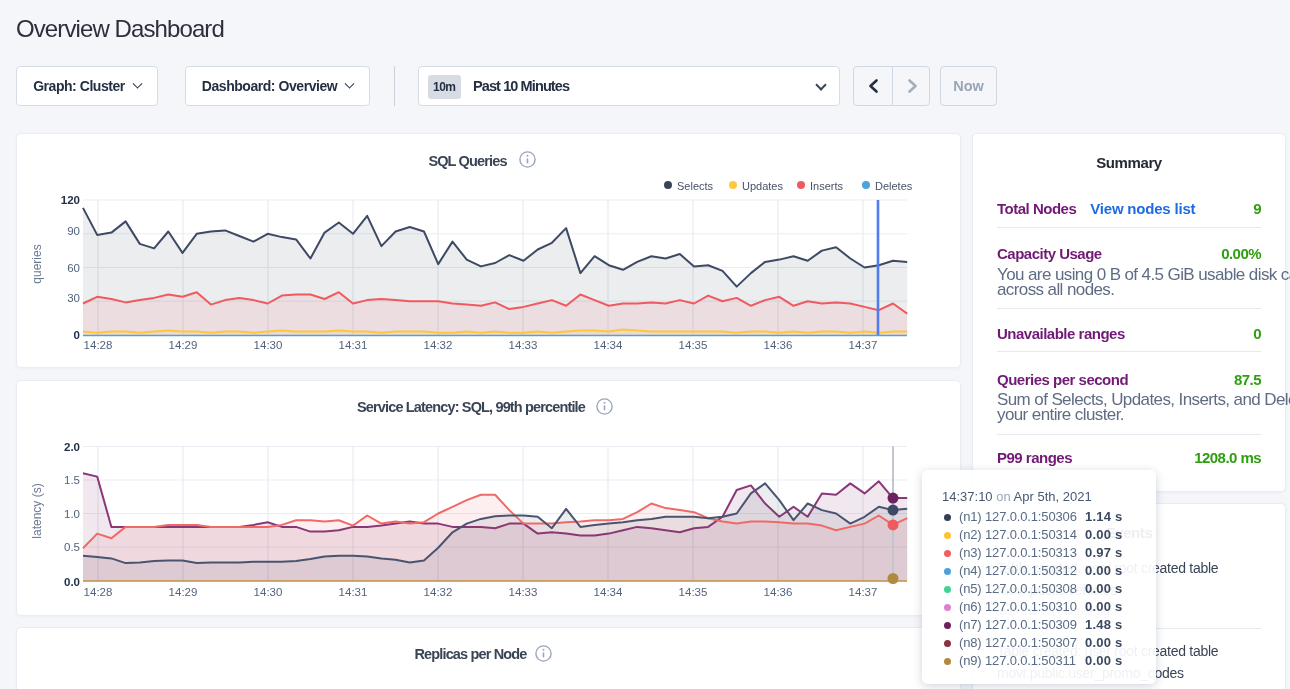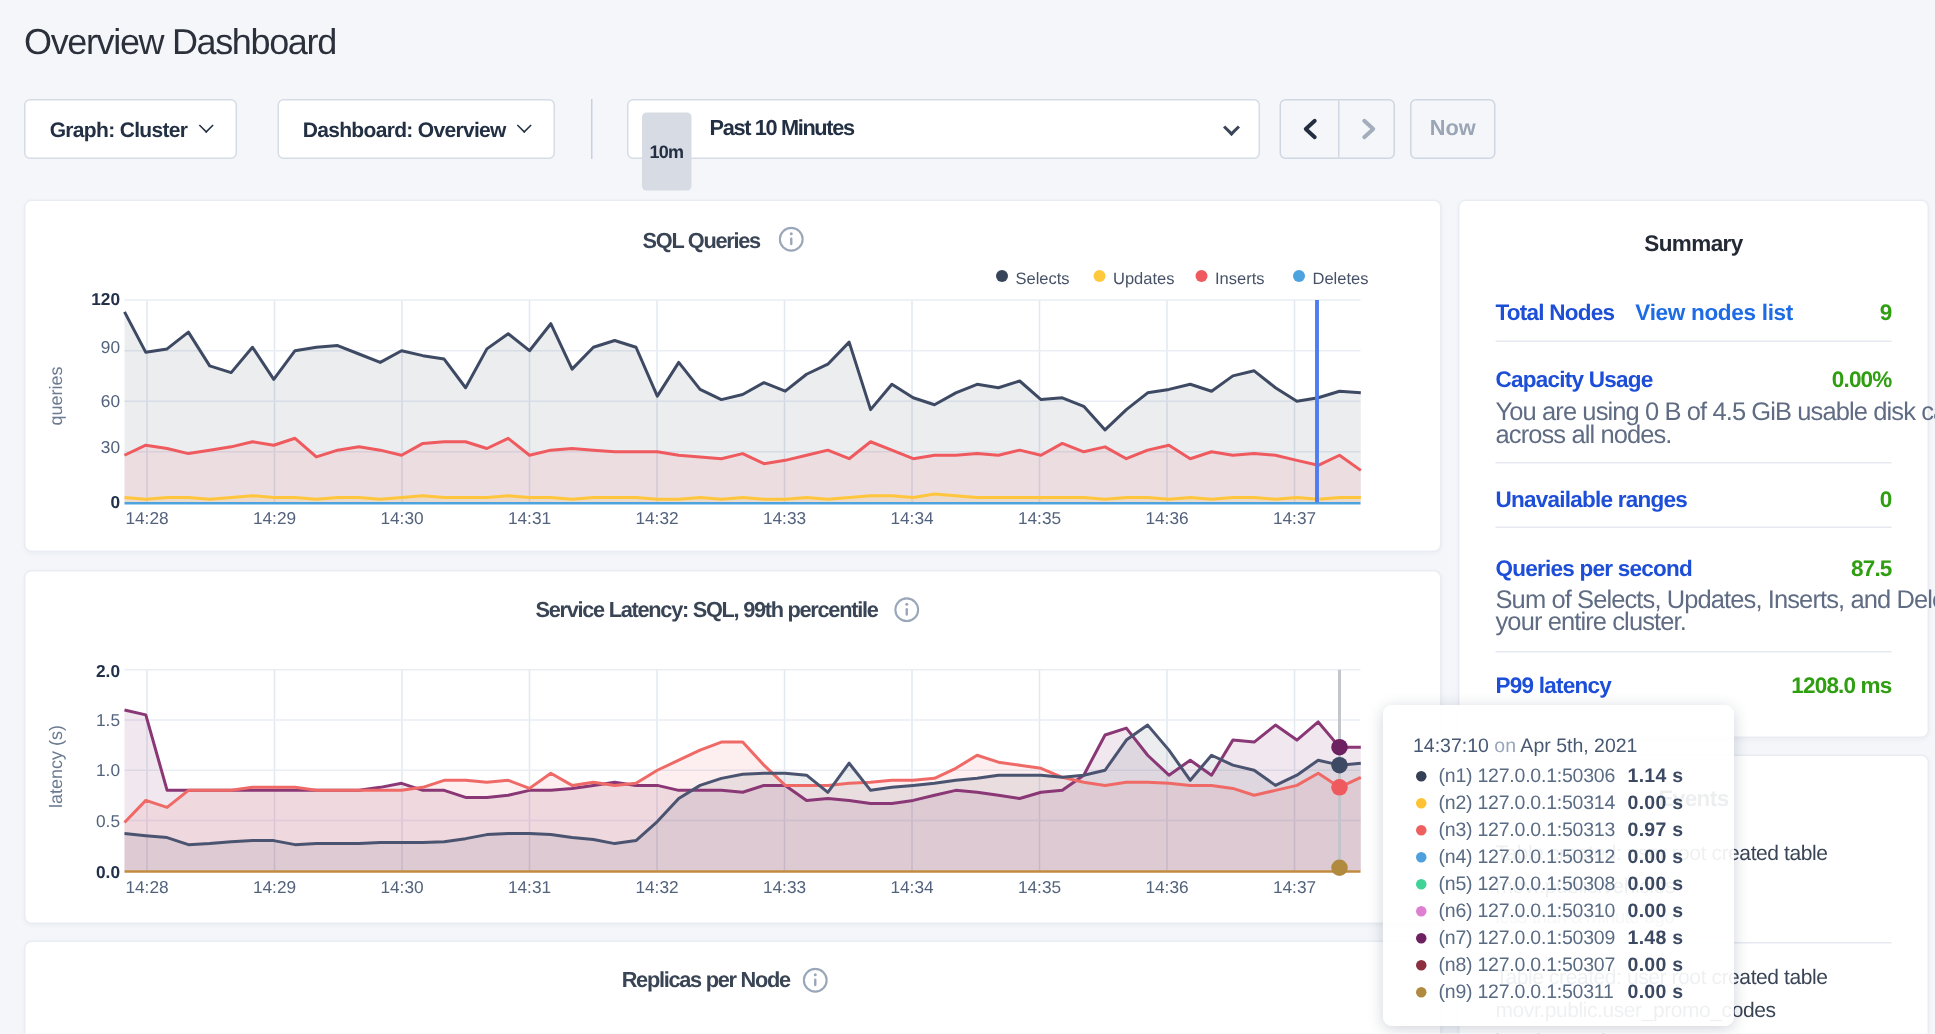--- a/index.html
+++ b/index.html
@@ -3,36 +3,36 @@
 <style>
 * { margin:0; padding:0; box-sizing:border-box; }
 html,body { width:1290px; height:689px; background:#f4f6fa; font-family:"Liberation Sans",sans-serif; overflow:hidden; position:relative; }
 .abs { position:absolute; }
 .panel { position:absolute; background:#fff; border:1px solid #e9edf3; border-radius:5px; box-shadow:0 1px 3px rgba(24,42,66,0.04); }
 h1 { position:absolute; left:16px; top:15px; font-size:24px; font-weight:400; color:#2b303b; letter-spacing:-0.9px; }
 .btn { position:absolute; background:#fff; border:1px solid #d6dce6; border-radius:4px; height:40px; top:66px; font-size:14px; font-weight:700; color:#233043; letter-spacing:-0.45px; display:flex; align-items:center; justify-content:center; }
 .chev { display:inline-block; margin-left:9px; width:7px; height:7px; border-right:1.8px solid #233043; border-bottom:1.8px solid #233043; transform:rotate(45deg) translate(-2px,-2px); }
 .vdivider { position:absolute; left:394px; top:66px; width:1px; height:40px; background:#c9d1de; }
 .timesel { position:absolute; left:418px; top:66px; width:422px; height:40px; background:#fff; border:1px solid #d6dce6; border-radius:4px; }
-.badge { position:absolute; left:9px; top:8px; background:#d7dbe4; color:#233043; font-size:12px; font-weight:700; letter-spacing:-0.5px; padding:19px 5px; border-radius:3px; }
+.badge { position:absolute; left:9px; top:8px; background:#d7dbe4; color:#233043; font-size:12px; font-weight:700; letter-spacing:-0.5px; padding:5px 5px; border-radius:3px; }
 .tstext { position:absolute; left:54px; top:11px; font-size:14.5px; font-weight:700; letter-spacing:-0.9px; color:#233043; }
 .tschev { position:absolute; right:14px; top:14px; width:8px; height:8px; border-right:2px solid #3a4657; border-bottom:2px solid #3a4657; transform:rotate(45deg); }
 .arrows { position:absolute; left:853px; top:66px; width:77px; height:40px; border:1px solid #cfd7e2; border-radius:4px; }
 .arrmid { position:absolute; left:38px; top:0; width:1px; height:38px; background:#cfd7e2; }
 .now { position:absolute; left:940px; top:66px; width:57px; height:40px; border:1px solid #cfd7e2; border-radius:4px; color:#9aa5b5; font-weight:700; font-size:14.5px; text-align:center; line-height:38px; }
 .ctitle { position:absolute; width:100%; text-align:center; font-size:14.5px; font-weight:700; letter-spacing:-0.85px; color:#394455; }
 .info { position:absolute; }
 .axlbl { font-size:11.5px; fill:#52627c; }
 .axlbl.b { font-weight:700; fill:#22304a; font-size:11.5px; }
 .axname { font-size:12px; fill:#6b7a91; }
 .legitem { position:absolute; top:46px; font-size:11px; color:#475266; }
 .legdot { display:inline-block; width:8px; height:8px; border-radius:4px; margin-right:5px; position:relative; top:-1px; }
 .sumtitle { position:absolute; width:100%; text-align:center; top:20px; font-size:15px; font-weight:700; letter-spacing:-0.4px; color:#242a35; }
 .srow { position:absolute; left:24px; right:24px; }
-.slabel { font-size:15px; font-weight:700; letter-spacing:-0.5px; color:#1d4ed8; }
+.slabel { font-size:15px; font-weight:700; letter-spacing:-0.5px; color:#701a75; }
 .svalue { position:absolute; right:0; top:0; font-size:15px; font-weight:700; letter-spacing:-0.55px; color:#2f9e11; }
 .slink { font-size:15px; font-weight:700; letter-spacing:-0.2px; color:#1e6be6; margin-left:14px; }
 .sdesc { position:absolute; left:24px; right:24px; font-size:17px; letter-spacing:-0.6px; color:#5f6c83; line-height:15px; white-space:nowrap; }
 .sdivider { position:absolute; left:24px; right:24px; height:1px; background:#e6eaf0; }
 .etext { position:absolute; left:24px; font-size:14px; letter-spacing:-0.28px; color:#394455; white-space:nowrap; }
 .etime { position:absolute; left:24px; font-size:12.5px; letter-spacing:-0.3px; color:#8a94a6; }
 .tooltip { position:absolute; left:922px; top:470px; width:234px; height:214px; background:rgba(255,255,255,0.92); border-radius:6px; box-shadow:0 2px 10px rgba(40,55,80,0.22); z-index:50; }
 .tthead { position:absolute; left:20px; top:19px; font-size:13px; color:#475872; }
 .tthead .on { color:#9aa6ba; }
 .ttrow { position:absolute; left:20px; width:206px; height:18px;text-align:right; }
@@ -182,21 +182,21 @@
   <div class="srow" style="top:66px;"><span class="slabel">Total Nodes</span><span class="slink">View nodes list</span><span class="svalue">9</span></div>
   <div class="sdivider" style="top:93px;"></div>
   <div class="srow" style="top:111px;"><span class="slabel">Capacity Usage</span><span class="svalue">0.00%</span></div>
   <div class="sdesc" style="top:133px;">You are using 0 B of 4.5 GiB usable disk capacity<br>across all nodes.</div>
   <div class="sdivider" style="top:174px;"></div>
   <div class="srow" style="top:191px;"><span class="slabel">Unavailable ranges</span><span class="svalue">0</span></div>
   <div class="sdivider" style="top:217px;"></div>
   <div class="srow" style="top:237px;"><span class="slabel">Queries per second</span><span class="svalue">87.5</span></div>
   <div class="sdesc" style="top:258px;">Sum of Selects, Updates, Inserts, and Deletes across<br>your entire cluster.</div>
   <div class="sdivider" style="top:300px;"></div>
-  <div class="srow" style="top:315px;"><span class="slabel">P99 latency</span><span class="svalue">1208.0 ms</span></div>
+  <div class="srow" style="top:315px;"><span class="slabel">P99 ranges</span><span class="svalue">1208.0 ms</span></div>
 </div>
 
 <div class="panel" style="left:972px; top:503px; width:314px; height:250px;">
   <div class="sumtitle">Events</div>
   <div class="etext" style="top:56px;">Table created: user root created table</div>
   <div class="etext" style="top:78px;">movr.public.vehicles</div>
   <div class="etime" style="top:100px;">less than a minute ago</div>
   <div class="sdivider" style="top:124px;"></div>
   <div class="etext" style="top:139px;">Table created: user root created table</div>
   <div class="etext" style="top:161px;">movr.public.user_promo_codes</div>

